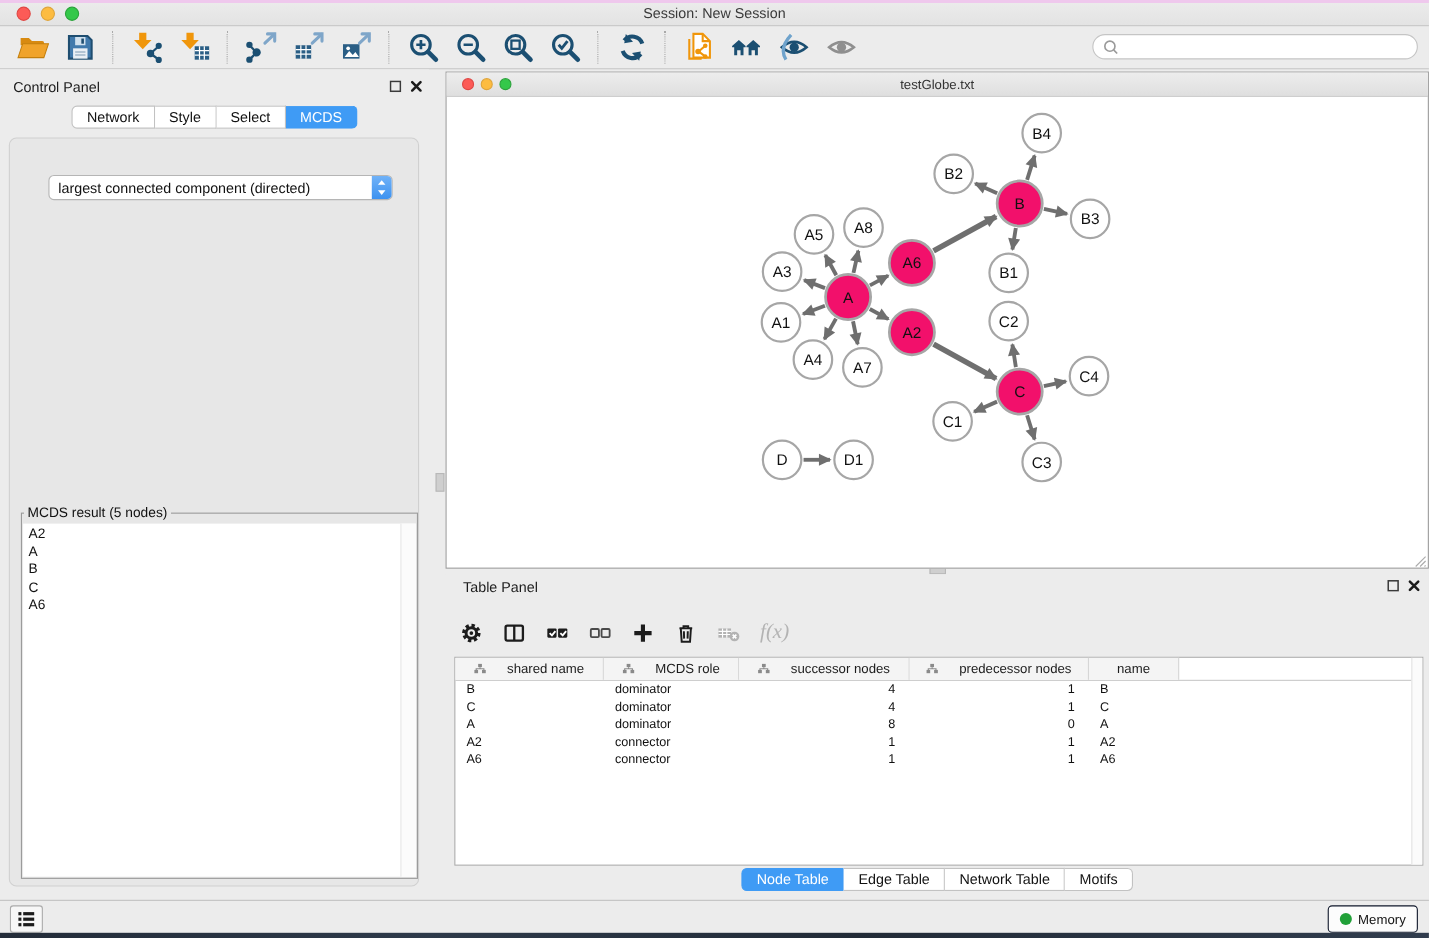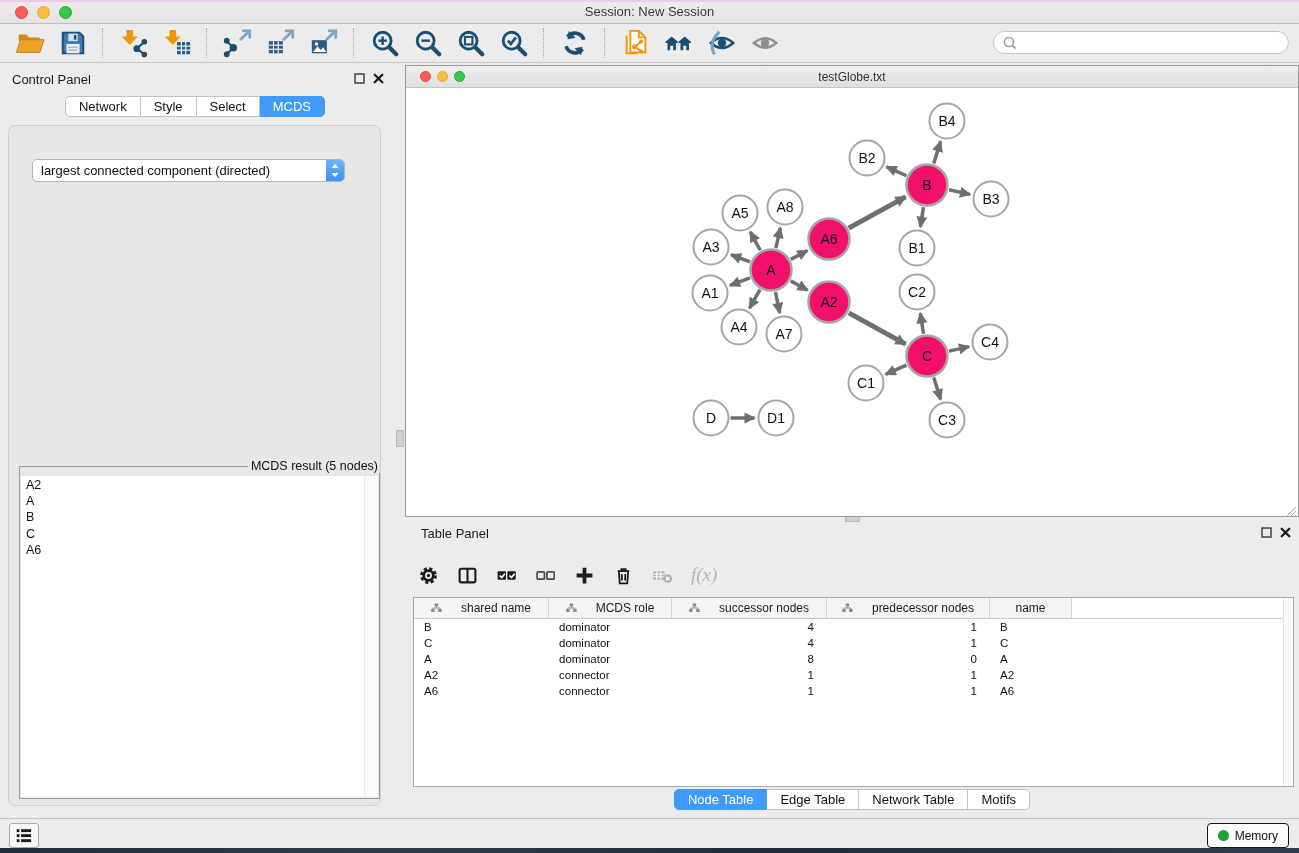--- a/index.html
+++ b/index.html
@@ -38,31 +38,31 @@
   .seg .tab { background:#fff; border:1px solid #C2C2C2; border-left:none; height:21px;
               box-sizing:border-box; padding:0 13px; font-size:13px; color:#111;
               display:flex; align-items:center; }
   .seg .tab:first-child { border-left:1px solid #C2C2C2; border-radius:5px 0 0 5px; }
   .seg .tab:last-child { border-radius:0 5px 5px 0; }
   .seg .tab.selected { background:#3F9BF5; border-color:#3F9BF5; color:#fff; }
   .cp-tabs-row { position:absolute; left:0; right:0; top:33px; display:flex; justify-content:center; }
   .cp-card { position:absolute; left:8px; top:62px; width:373px; height:681px;
              background:#E7E7E7; border:1px solid #D0D0D0; border-radius:7px; box-sizing:border-box; }
   .opt-label { position:absolute; left:0; right:0; top:13px; text-align:center; font-size:13px; color:#111; }
-  .cp-select { position:absolute; left:23px; top:33px; width:313px; height:23px; background:#fff;
+  .cp-select { position:absolute; left:35px; top:33px; width:313px; height:23px; background:#fff;
                border:1px solid #B5B5B5; border-radius:5px; box-sizing:border-box;
                display:flex; align-items:center; padding-left:8px; font-size:13px; color:#111; }
   .cp-stepper { position:absolute; right:0px; top:0px; width:18px; height:21px;
                 background:linear-gradient(#70B2F8,#3D92F0); border-radius:0 4px 4px 0; }
   .cp-buttons { position:absolute; left:0; right:0; top:66px; display:flex; justify-content:center; gap:14px; }
   .mac-btn { background:#fff; border:1px solid #C2C2C2; border-radius:5px; height:22px;
              padding:0 15px; font-size:13px; color:#111; display:flex; align-items:center; }
   .result-fs { position:absolute; left:10px; top:333px; width:361px; height:340px;
                border:1px solid #9B9B9B; margin:0; padding:0; box-sizing:border-box; background:transparent; }
-  .result-fs legend { font-size:12.5px; color:#111; padding:0 3px; margin-left:2px;text-align:right; }
+  .result-fs legend { font-size:12.5px; color:#111; padding:0 3px; margin-left:2px; }
   .result-inner { position:absolute; left:1px; right:1px; top:3px; bottom:1px; background:#fff; }
   .result-list { padding:1px 5px; font-size:12.5px; color:#111; line-height:16.2px; }
   .result-scroll { position:absolute; right:0; top:0; bottom:0; width:13px;
                    background:#FBFBFB; border-left:1px solid #E7E7E7; }
 
   .split-h1 { position:absolute; left:396px; top:430px; width:8px; height:17px;
               background:#CFCFCF; border:1px solid #B8B8B8; box-sizing:border-box; }
   .split-h2 { position:absolute; left:845px; top:515px; width:15px; height:7px;
               background:#CFCFCF; border:1px solid #B8B8B8; box-sizing:border-box; }
 

